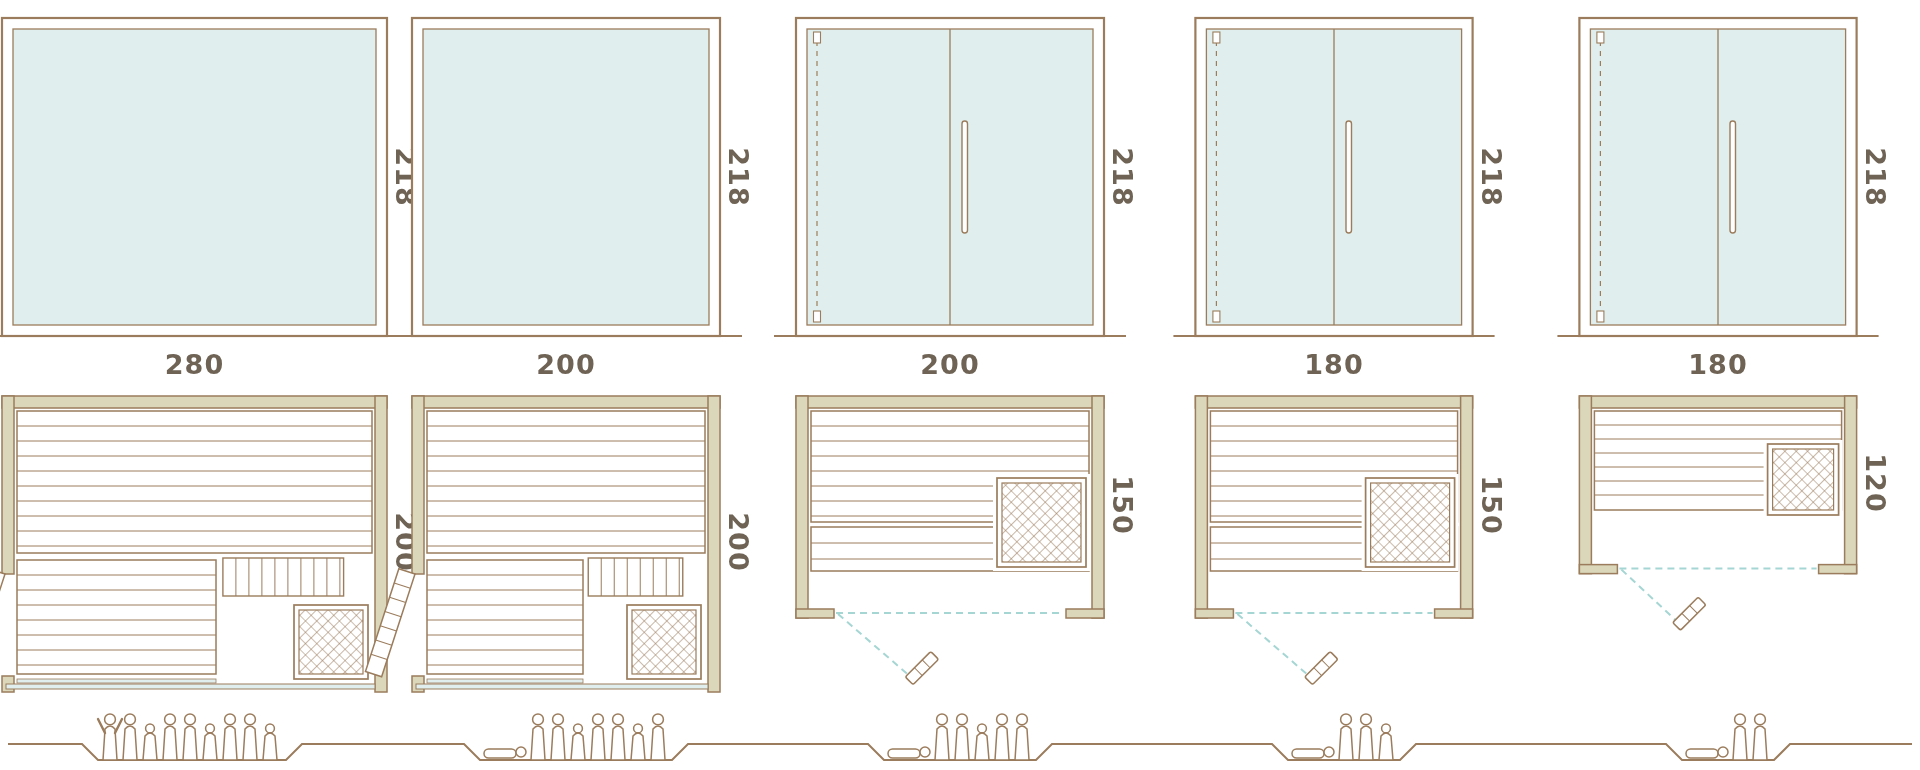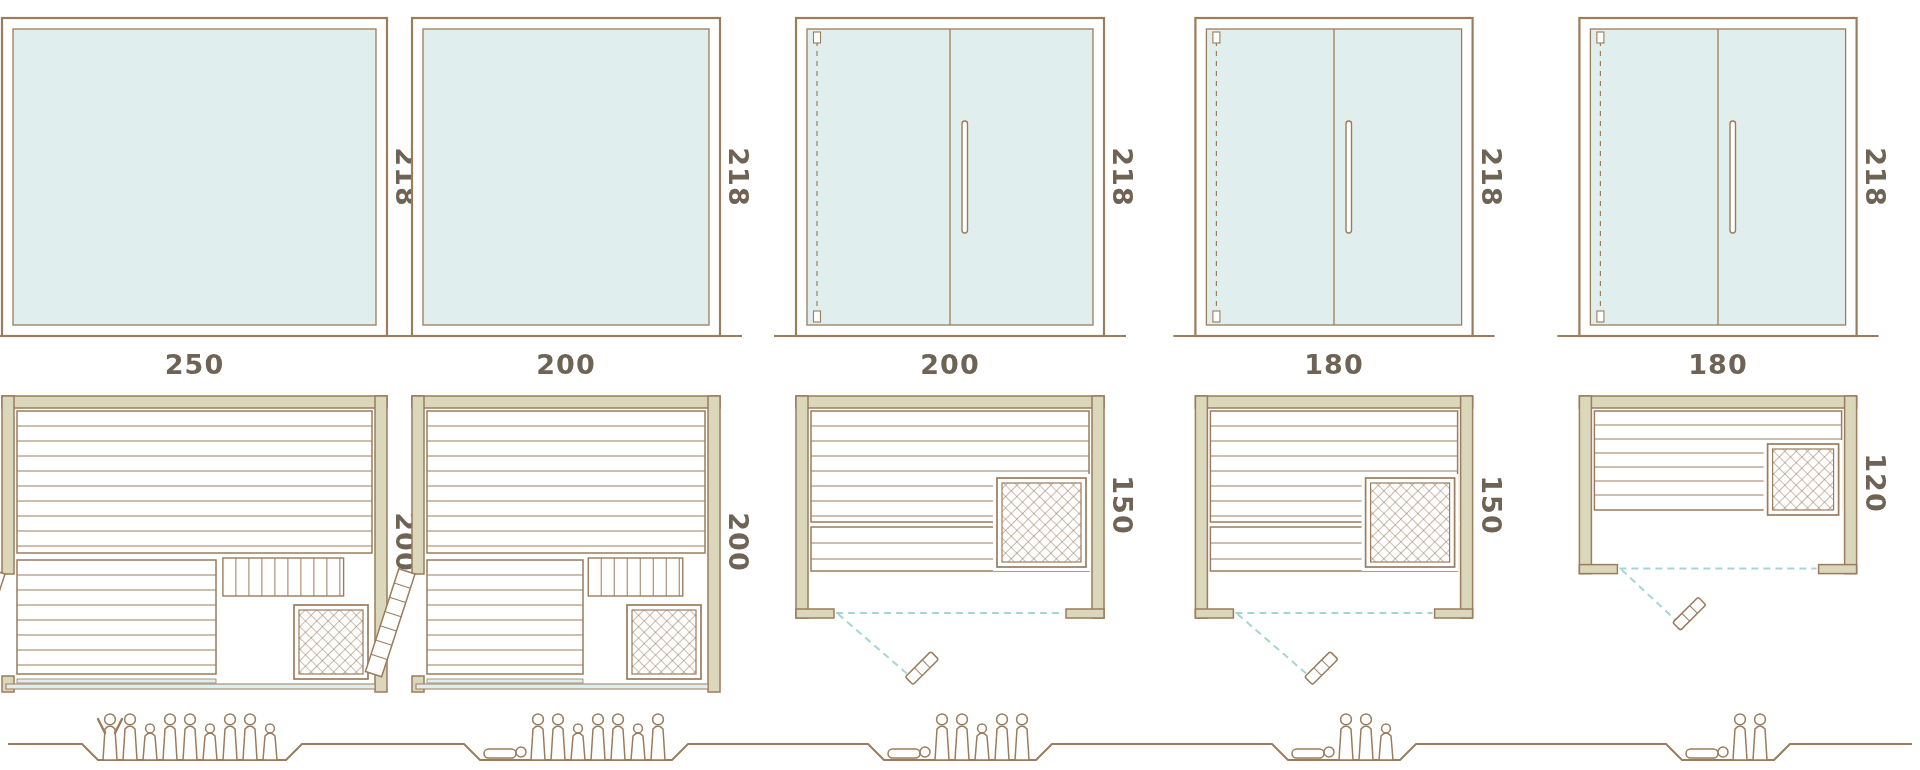--- a/index.html
+++ b/index.html
@@ -78,21 +78,21 @@
           <rect x="-17" y="0" width="17" height="108" fill="#ffffff" stroke="#9b7c5c" stroke-width="1.5"></rect>
           <line x1="-17" y1="15" x2="0" y2="15" stroke="#9b7c5c" stroke-width="1"></line>
           <line x1="-17" y1="30" x2="0" y2="30" stroke="#9b7c5c" stroke-width="1"></line>
           <line x1="-17" y1="45" x2="0" y2="45" stroke="#9b7c5c" stroke-width="1"></line>
           <line x1="-17" y1="60" x2="0" y2="60" stroke="#9b7c5c" stroke-width="1"></line>
           <line x1="-17" y1="75" x2="0" y2="75" stroke="#9b7c5c" stroke-width="1"></line>
           <line x1="-17" y1="90" x2="0" y2="90" stroke="#9b7c5c" stroke-width="1"></line>
         </g>
       </svg>
     <div class="dim v" style="left: 405px; top: 177px;">218</div>
-    <div class="dim h" style="left: 194.5px; top: 364px;">250</div>
+    <div class="dim h" style="left: 194.5px; top: 364px;">280</div>
     <div class="dim v" style="left: 405px; top: 542px;">200</div>
   </div>
     <div class="col" style="left: 384px;">
     <svg class="elev" width="384" height="380">
         <line x1="6" y1="336" x2="358" y2="336" stroke="#9b7c5c" stroke-width="2"></line>
         <rect x="28" y="18" width="308" height="318" fill="#ffffff" stroke="#9b7c5c" stroke-width="2.2"></rect>
         <rect x="39" y="29" width="286" height="296" fill="#e0efee" stroke="#9b7c5c" stroke-width="1.3"></rect>
       </svg>
     <svg class="plan" width="384" height="360">
         <defs>

